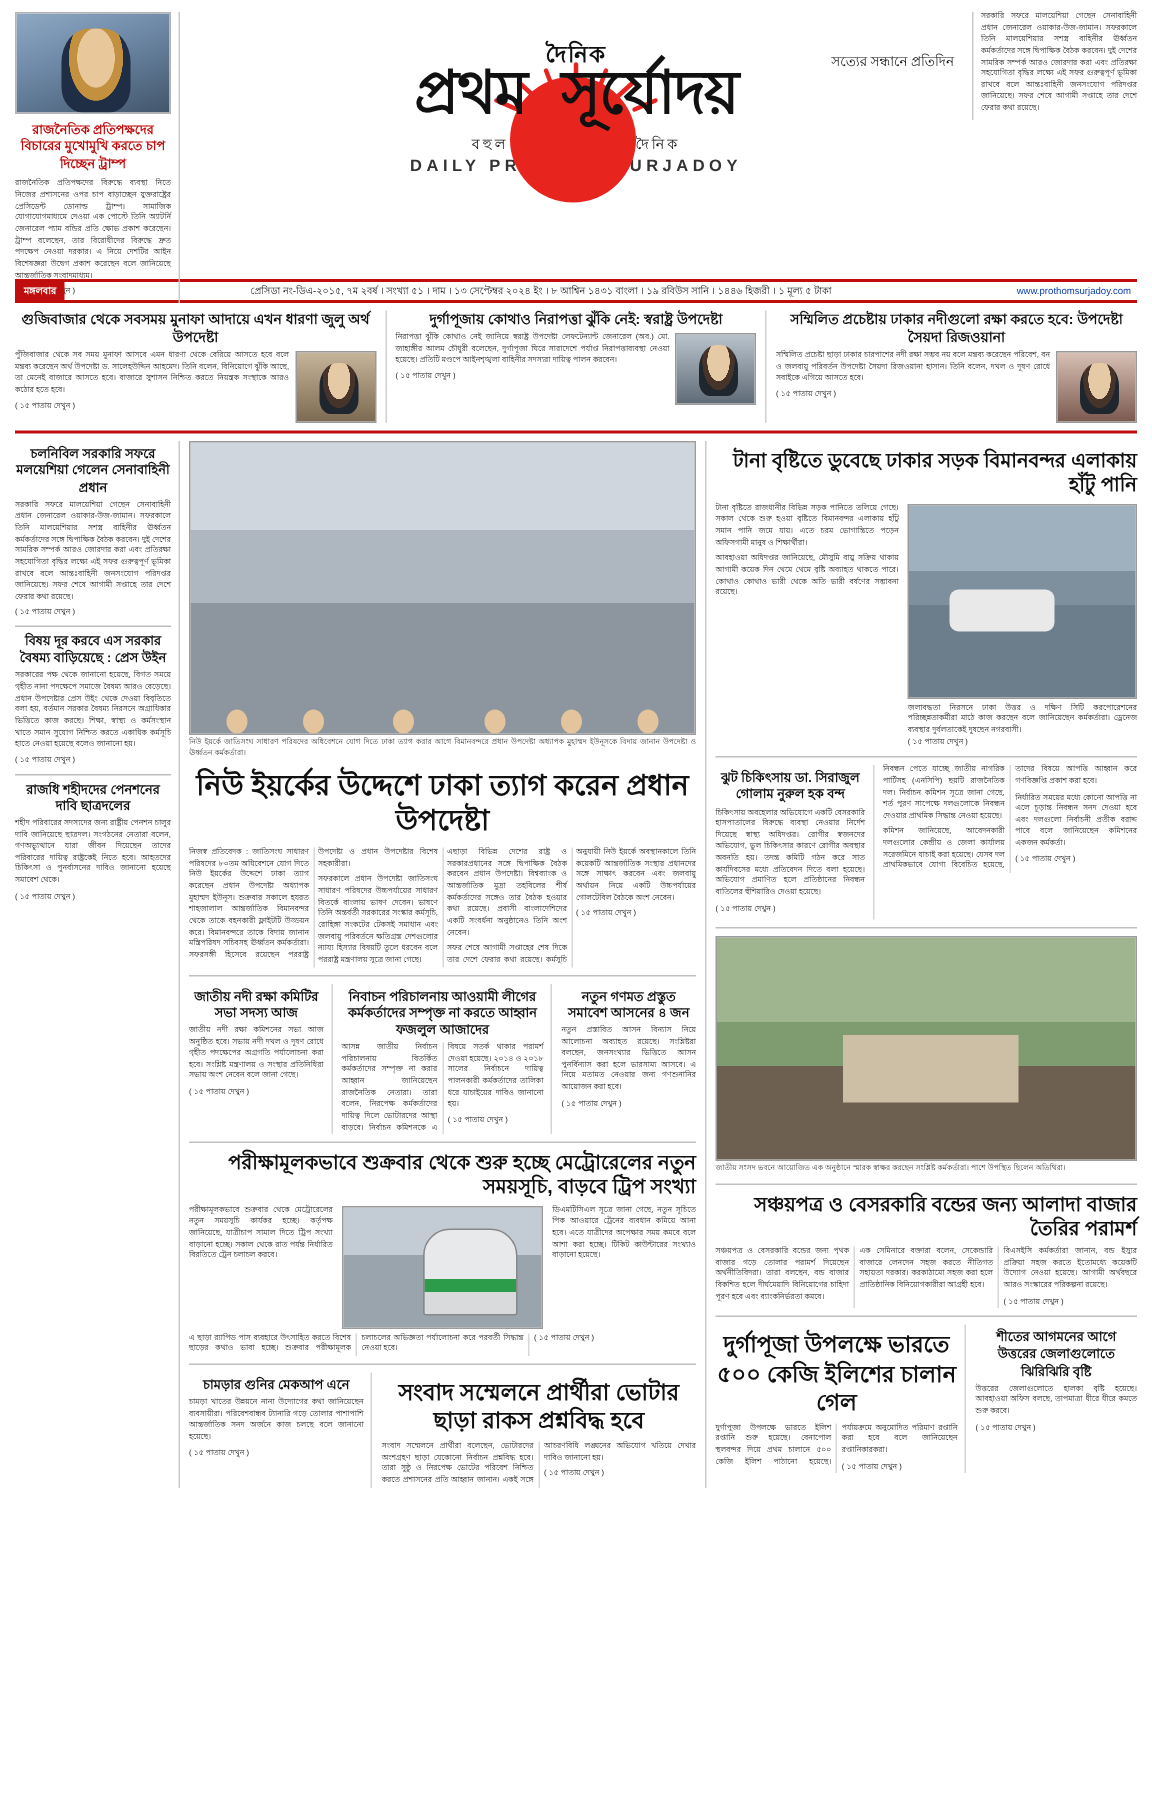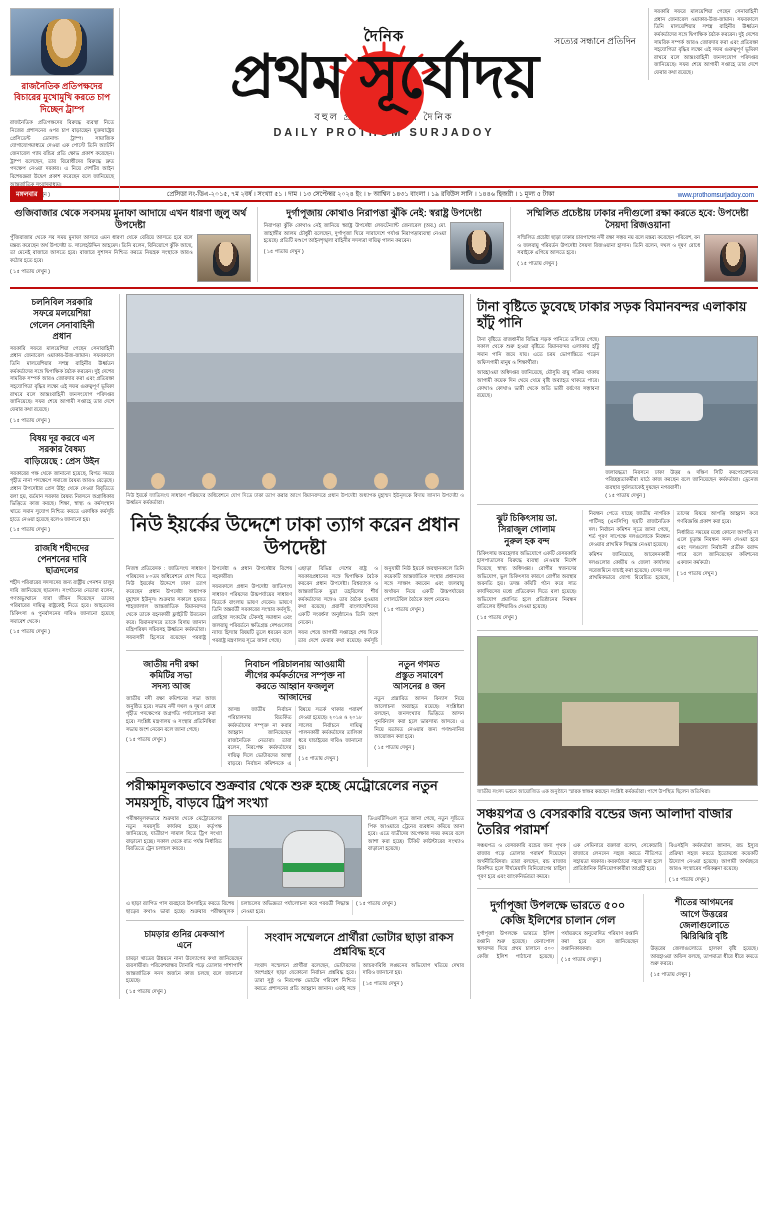--- a/index.html
+++ b/index.html
@@ -37,22 +37,22 @@
   .mast-center { flex:1 1 auto; text-align:center; position:relative; }
   .mast-kicker { font-size:15px; font-weight:bold; color:#111; letter-spacing:1px; margin-top:16px;}
   .mast-title-wrap { position:relative; display:block; margin-top:-4px;}
   .sun {
     position:absolute; left:50%; top:6px; width:84px; height:84px; margin-left:-44px;
     background:#e8241f; border-radius:50%; z-index:0;
   }
   .rays { position:absolute; left:50%; top:-4px; width:150px; height:40px; margin-left:-75px; z-index:0;}
   .mast-title {
     position:relative; z-index:2;
-    font-size:60px; font-weight:bold; color:#111; line-height:1.05; letter-spacing:-1px;
-    font-family:Liberation Sans, sans-serif;
+    font-size:40px; font-weight:bold; color:#111; line-height:1.05; letter-spacing:-1px;
+    font-family:Liberation Mono, monospace;
   }
   .mast-sub { font-size:9.5px; letter-spacing:2px; margin-top:2px; color:#111; }
   .mast-en { font-size:11px; letter-spacing:3px; color:#333; margin-top:1px; font-weight:bold;}
   .mast-tag { position:absolute; right:6px; top:26px; font-size:9px; color:#111;font-family:Liberation Serif, serif; }
 
   .mast-right { width:110px; flex:0 0 110px; border-left:1px solid #c9c9c9; padding-left:5px;}
 
   
   .infobar {
     border-top:2px solid #c00d0d; border-bottom:2px solid #c00d0d;
@@ -85,23 +85,23 @@
   
   .grid { display:flex; gap:6px; }
   .col-left { width:110px; flex:0 0 110px; border-right:1px solid #c9c9c9; padding-right:5px;}
   .col-mid { flex:1 1 auto; }
   .col-right { width:288px; flex:0 0 288px; border-left:1px solid #c9c9c9; padding-left:6px;}
 
   h2.lead {
     font-size:19px; line-height:1.25; text-align:center; margin:6px 0 5px; color:#111;
     font-weight:bold;
   }
-  h4.hd { font-size:11px; line-height:1.3; text-align:center; margin:4px 0 3px; color:#111;}
-  h4.hd-l { font-size:8.6px; line-height:1.3; text-align:center; margin:3px 14px 3px; color:#111;}
-  h3.hd2 { font-size:13px; line-height:1.25; text-align:left; margin:5px 0 4px; color:#111;}
+  h4.hd { font-size:15px; line-height:1.3; text-align:center; margin:4px 0 3px; color:#111;}
+  h4.hd-l { font-size:8.6px; line-height:1.3; text-align:center; margin:3px 0 3px; color:#111;}
+  h3.hd2 { font-size:13px; line-height:1.25; text-align:right; margin:5px 0 4px; color:#111;}
   h3.hd3 { font-size:11px; line-height:1.25; text-align:center; margin:5px 0 4px; color:#111;}
 
   .photo { border:1px solid #9c9c9c; position:relative; overflow:hidden; }
   .cap { font-size:5px; color:#333; text-align:justify; line-height:1.45; margin-top:2px;}
 
   .cols2 { column-count:2; column-gap:7px; column-rule:1px solid #d8d8d8; }
   .cols3 { column-count:3; column-gap:7px; column-rule:1px solid #d8d8d8; }
   .cols4 { column-count:4; column-gap:6px; column-rule:1px solid #d8d8d8; }
 
   .hairline { border-top:1px solid #c0c0c0; margin:5px 0; }

